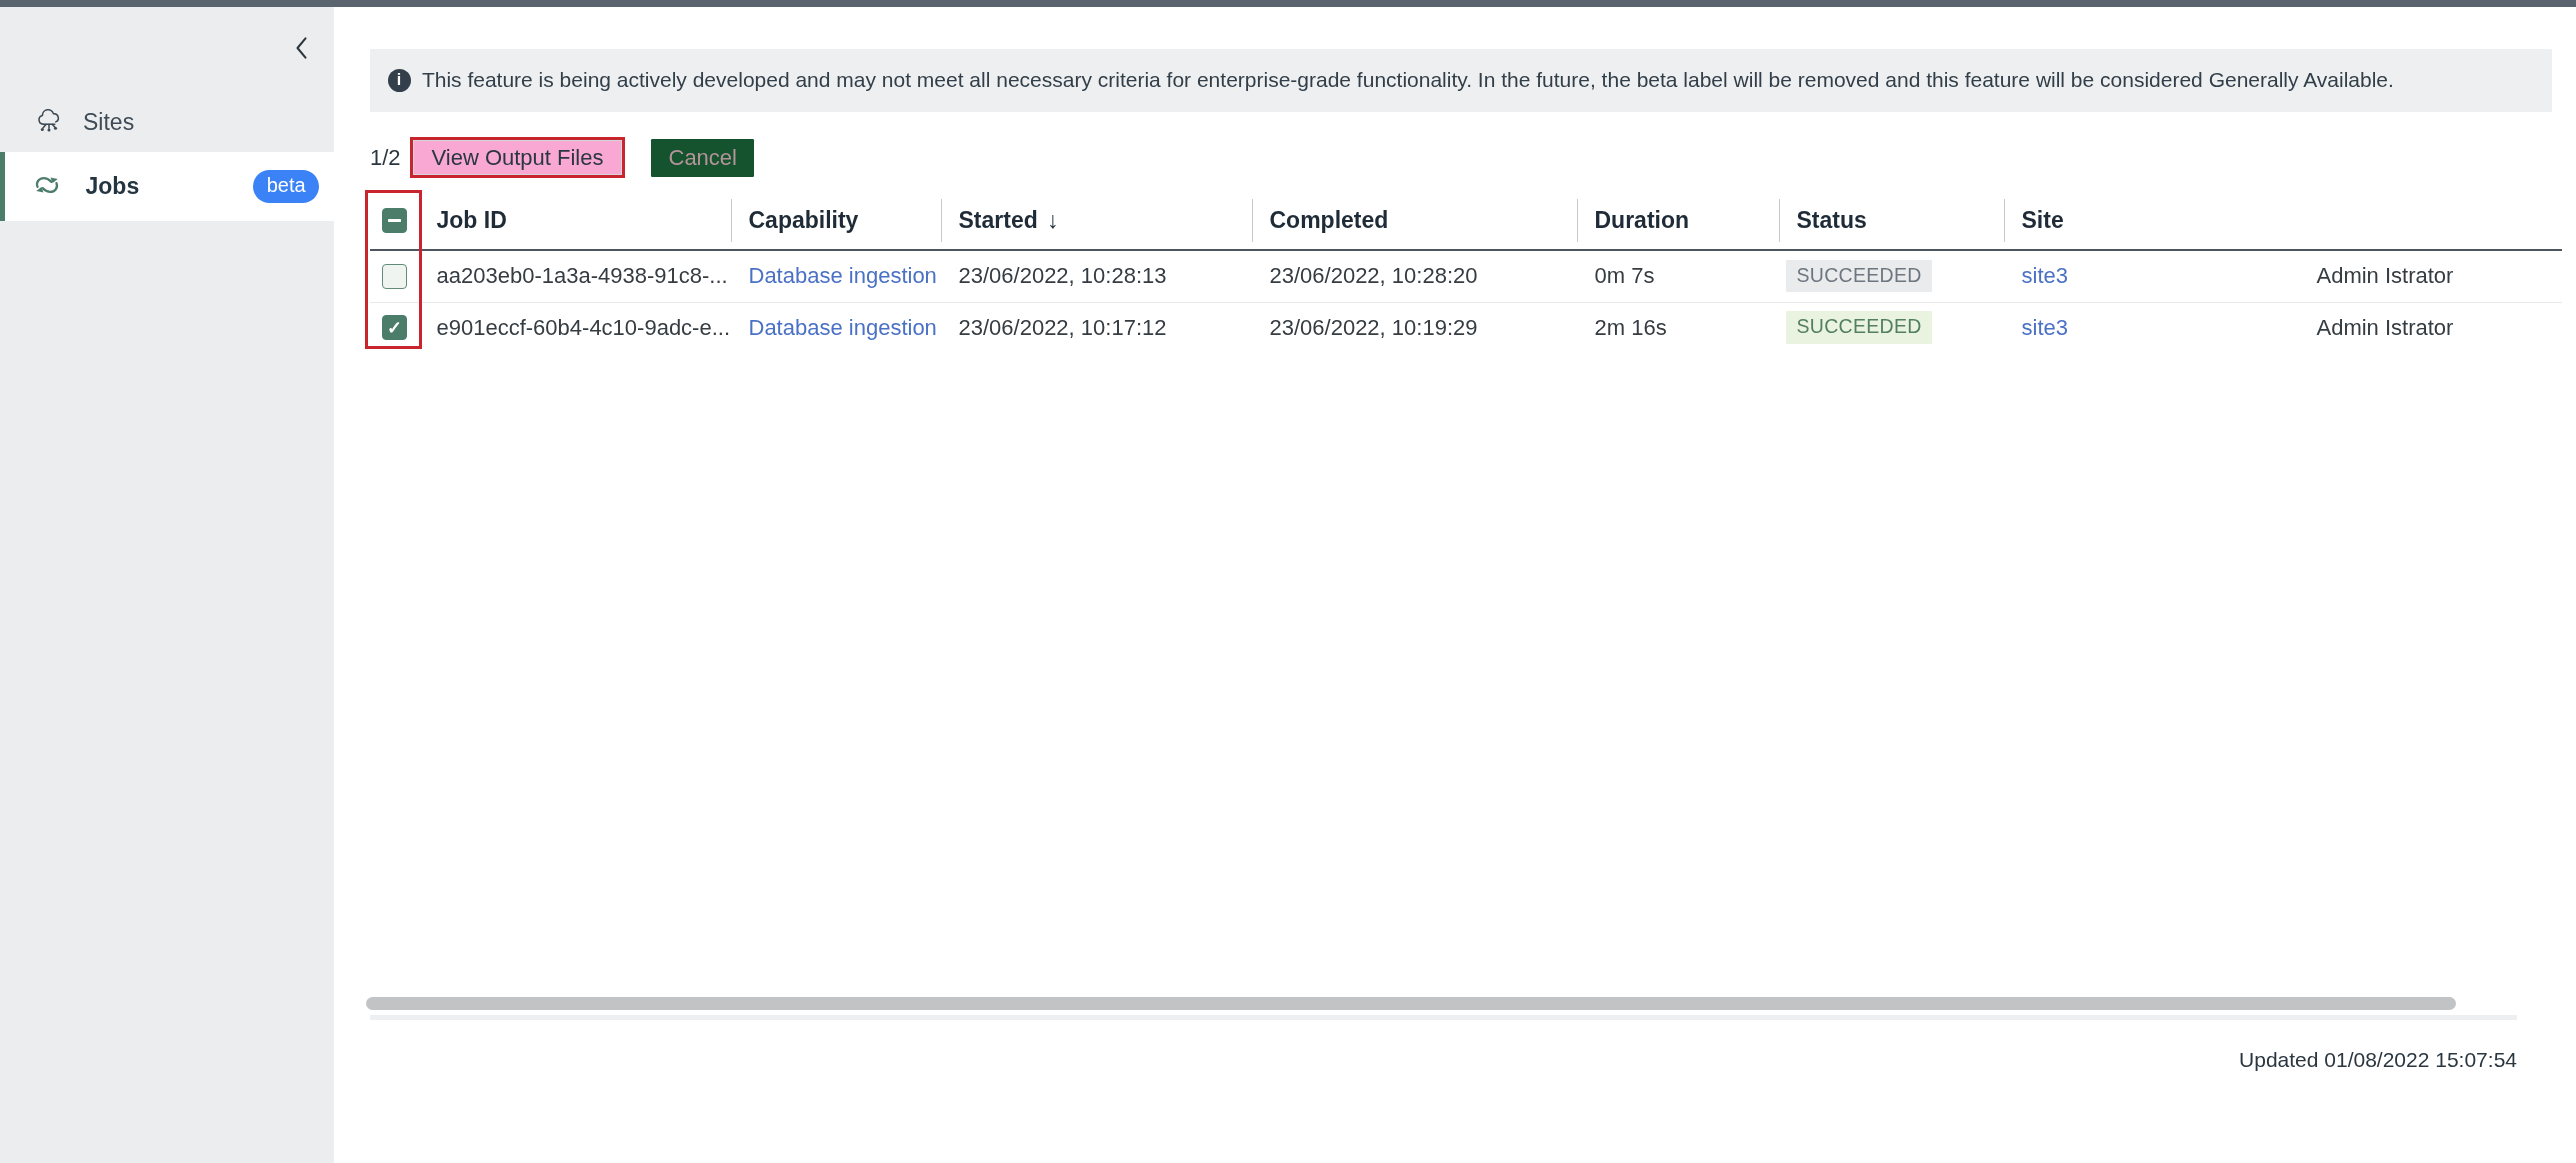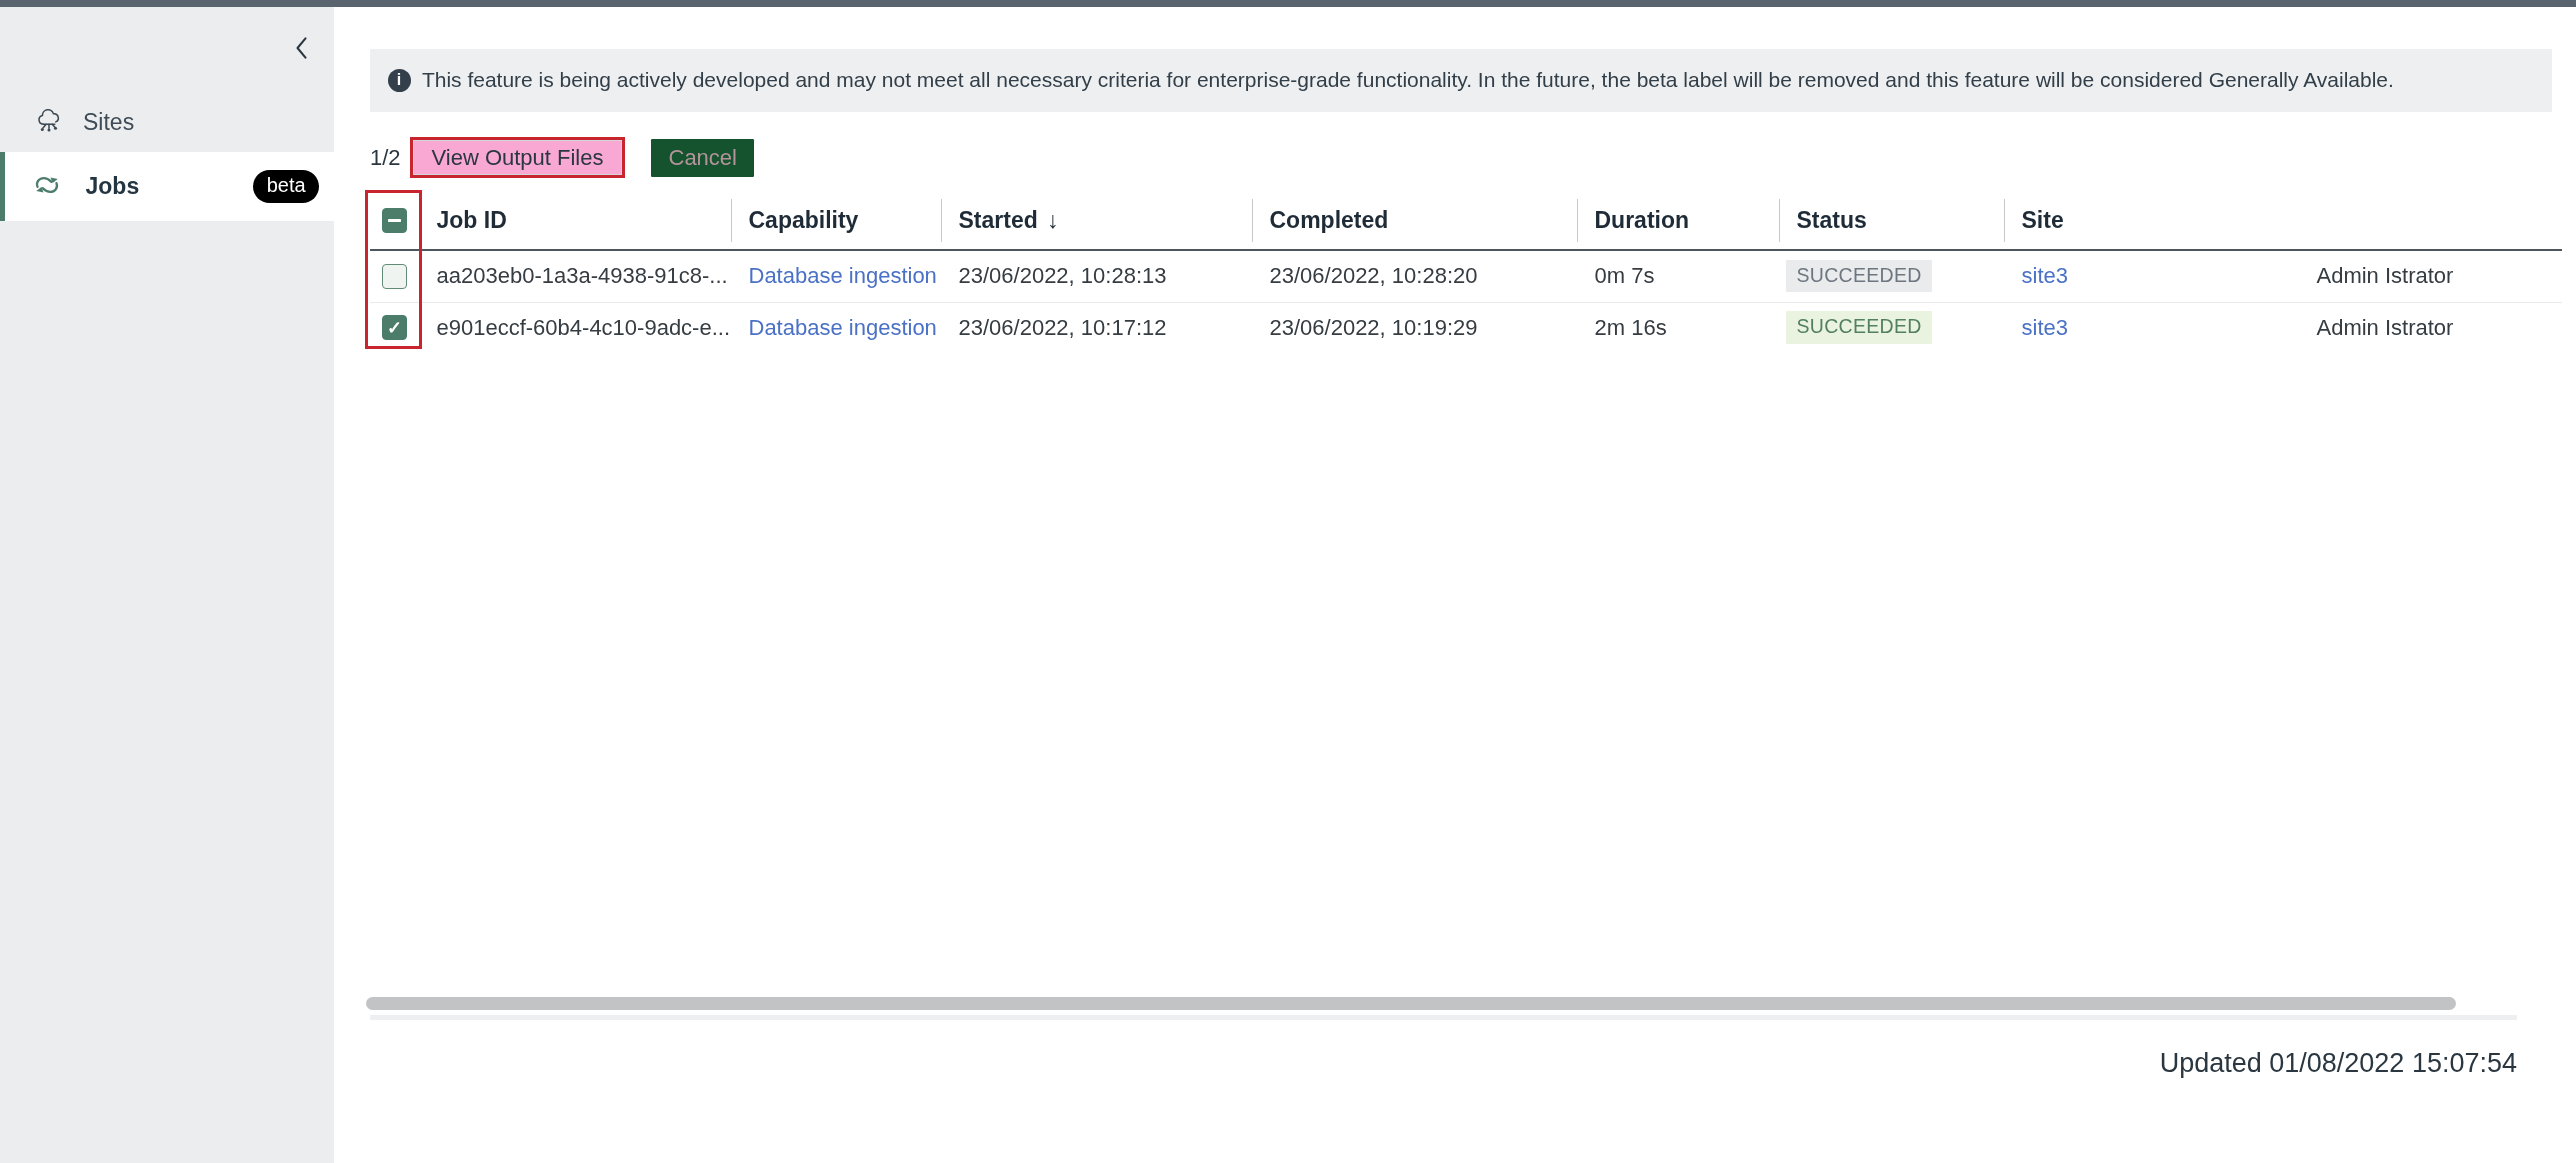--- a/index.html
+++ b/index.html
@@ -13,21 +13,21 @@
   
   .sidebar { position:absolute; left:0; top:6.7px; width:334px; height:1157px; background:#ecedee; }
   .collapse-btn { position:absolute; left:289px; top:28px; width:24px; height:30px;
     background:none; border:none; cursor:pointer; display:flex; align-items:center; justify-content:center; }
   .nav { position:absolute; left:0; top:87px; width:334px; }
   .nav-item { position:relative; display:flex; align-items:center; height:58px; padding-left:35px; cursor:pointer; }
   .nav-item .label { font-size:23px; color:#3f4b55; margin-left:20px; }
   .nav-item.active { background:#fff; height:69px; padding-left:32px; }
   .nav-item.active::before { content:""; position:absolute; left:0; top:0; width:5.4px; height:100%; background:#4c7d6b; }
   .nav-item.active .label { font-weight:700; color:#233540; margin-left:23.5px; }
-  .beta-badge { margin-left:auto; margin-right:15px; background:#000000; color:#fff;
+  .beta-badge { margin-left:auto; margin-right:15px; background:#3b82f6; color:#fff;
     font-size:20px; line-height:1; padding:5.4px 13.4px 7.4px; border-radius:672px;text-align:right; }
 
   
   .main { position:absolute; left:334px; top:6.7px; width:2242px; height:1157px; background:#fff; }
 
   .banner { position:absolute; left:36px; top:42px; width:2182px; height:63px; background:#edeff1;
     display:flex; align-items:center; padding:0 17.5px; border-radius:1.3px; }
   .info-icon { flex:0 0 auto; width:23px; height:23px; border-radius:50%; background:#333f4a; color:#fff;
     display:flex; align-items:center; justify-content:center; font-size:16px; font-weight:700; font-style:normal; }
   .banner .text { margin-left:11.4px; font-size:21px; color:#323e48; white-space:nowrap; }
@@ -66,21 +66,21 @@
   .badge.succeeded { background:#eaf3e0; color:#53805f; }
 
   
   .annot-b { position:absolute; left:365px; top:190px; width:57px; height:159px;
     border:3.4px solid #c9252f; pointer-events:none; }
 
   
   .hscroll-thumb { position:absolute; left:366px; top:997px; width:2090px; height:13.4px;
     background:#c1c3c5; border-radius:6.7px; cursor:pointer; }
   .hscroll-track { position:absolute; left:370px; top:1015px; width:2147px; height:4.7px; background:#edeff1; }
-  .updated { position:absolute; right:59px; top:1041px; font-size:27px; color:#2b3740; }
+  .updated { position:absolute; right:59px; top:1041px; font-size:21px; color:#2b3740; }
 </style>
 </head>
 <body>
 
 <div class="app">
   <div class="topbar"></div>
 
   <aside class="sidebar">
     <button class="collapse-btn">
       <span>

